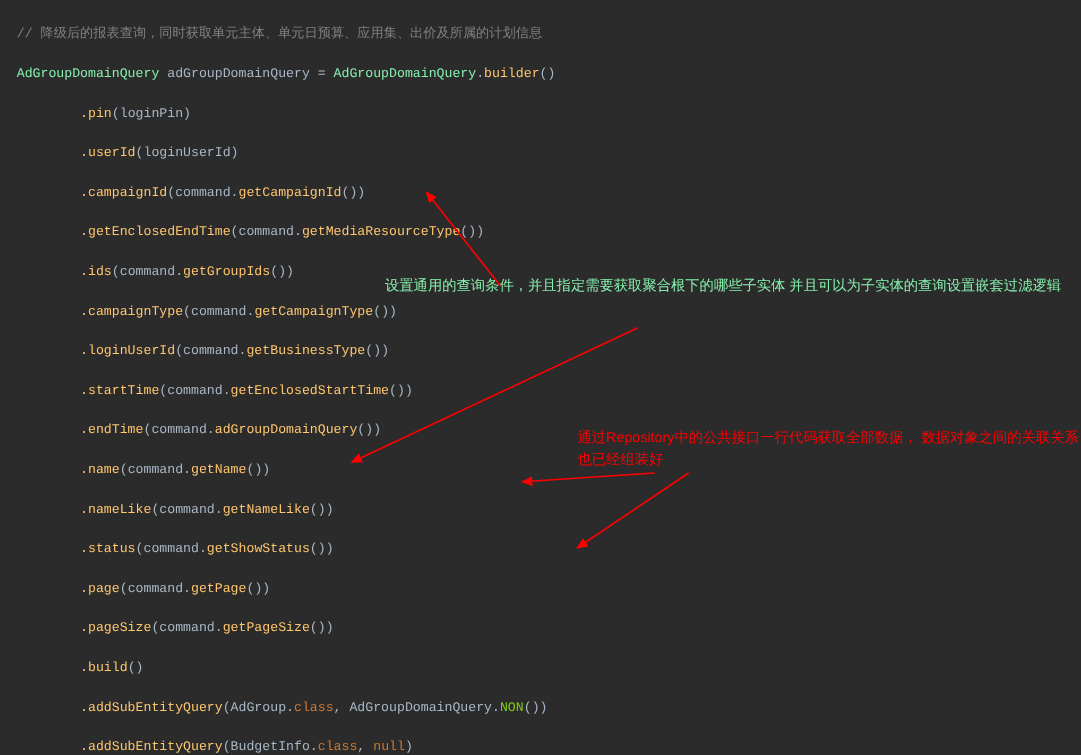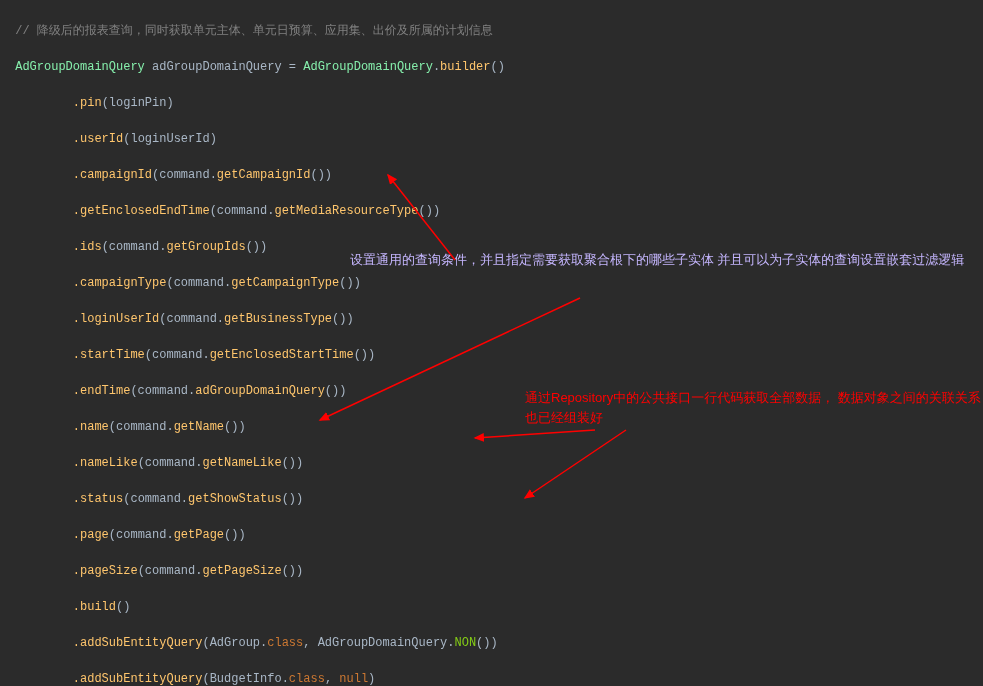--- a/index.html
+++ b/index.html
@@ -2,21 +2,21 @@
 <html><head>
 <meta charset="utf-8">
 <style>
 body{margin:0;background:#2b2b2b;font-family:Consolas,'Courier New',monospace;font-size:12px;line-height:18px;color:#a9b7c6;overflow:hidden}
 .editor{position:relative;width:983px;height:686px;padding:4px 0 0 8px;white-space:pre}
 .c{color:#808080}
 .t{color:#86efac}
 .m{color:#ffc66d}
 .f{color:#84cc16}
 .k{color:#cc7832;font-weight:normal}
-.anno1{position:absolute;color:#c4b5fd;font-family:Liberation Serif, serif;font-size:13px;white-space:normal;line-height:20px}
+.anno1{position:absolute;color:#86efac;font-family:Liberation Sans, sans-serif;font-size:13px;white-space:normal;line-height:20px}
 .anno2{position:absolute;color:#ff0000;font-family:"Microsoft YaHei",sans-serif;font-size:13px;white-space:normal;line-height:20px}
 svg.arrows{position:absolute;top:0;left:0;pointer-events:none}
 .row{display:block}
 </style>
 </head>
 <body>
 
 <div class="editor">
 <span class="row"> <span class="c">// 降级后的报表查询，同时获取单元主体、单元日预算、应用集、出价及所属的计划信息</span></span>
 <span class="row"> <span class="t">AdGroupDomainQuery</span><span> adGroupDomainQuery = </span><span class="t">AdGroupDomainQuery</span><span>.</span><span class="m">builder</span><span>()</span></span>

